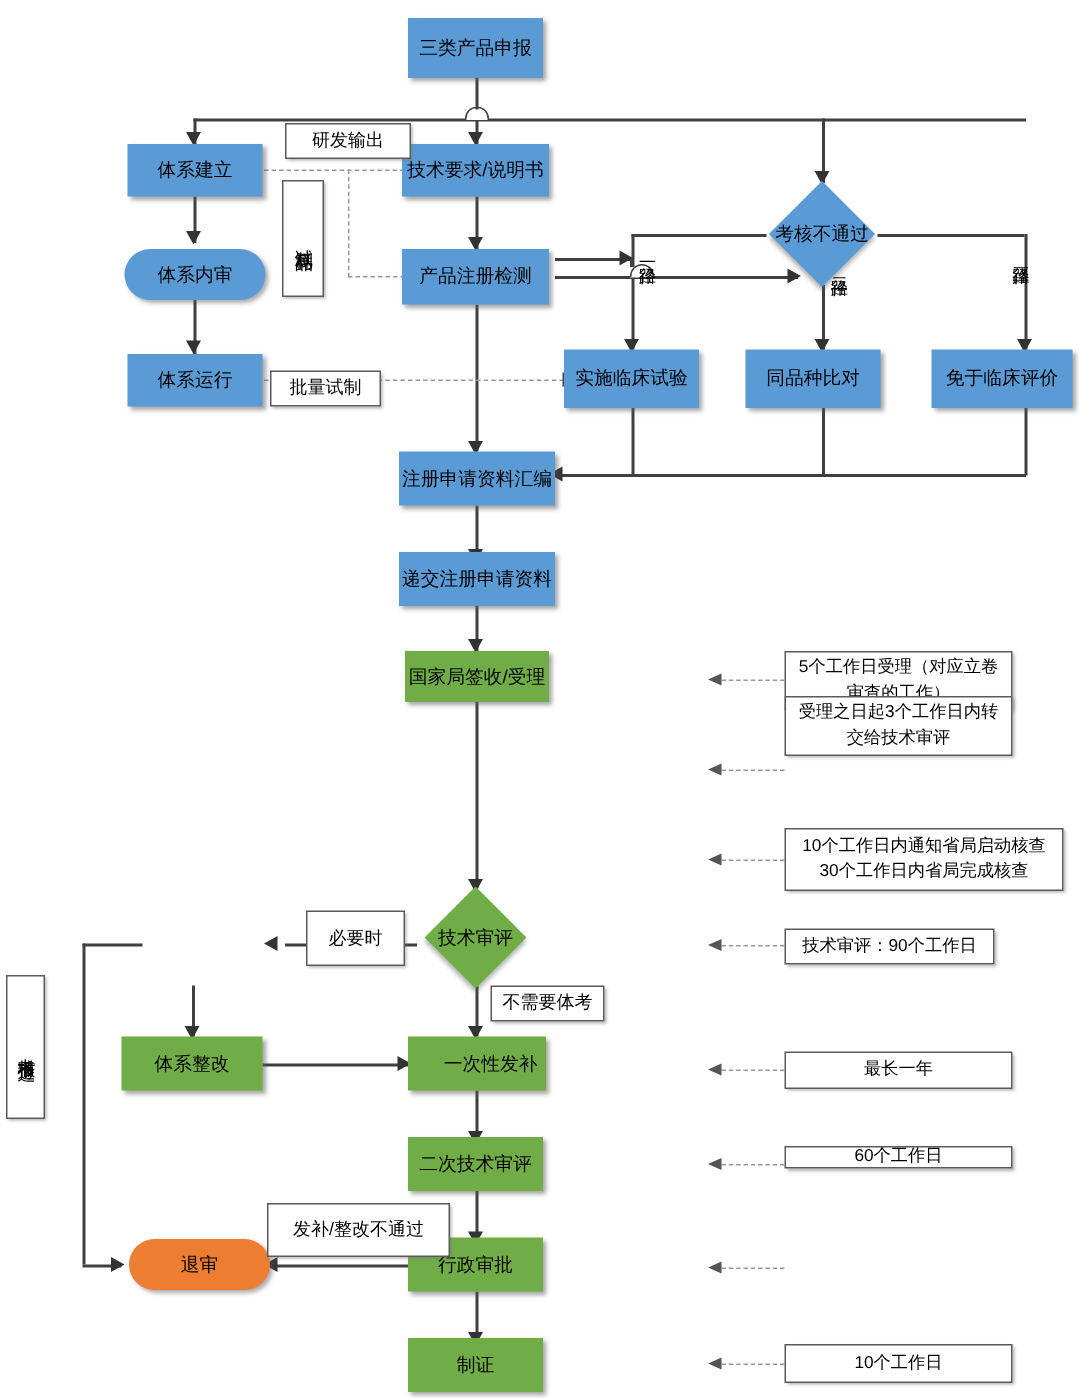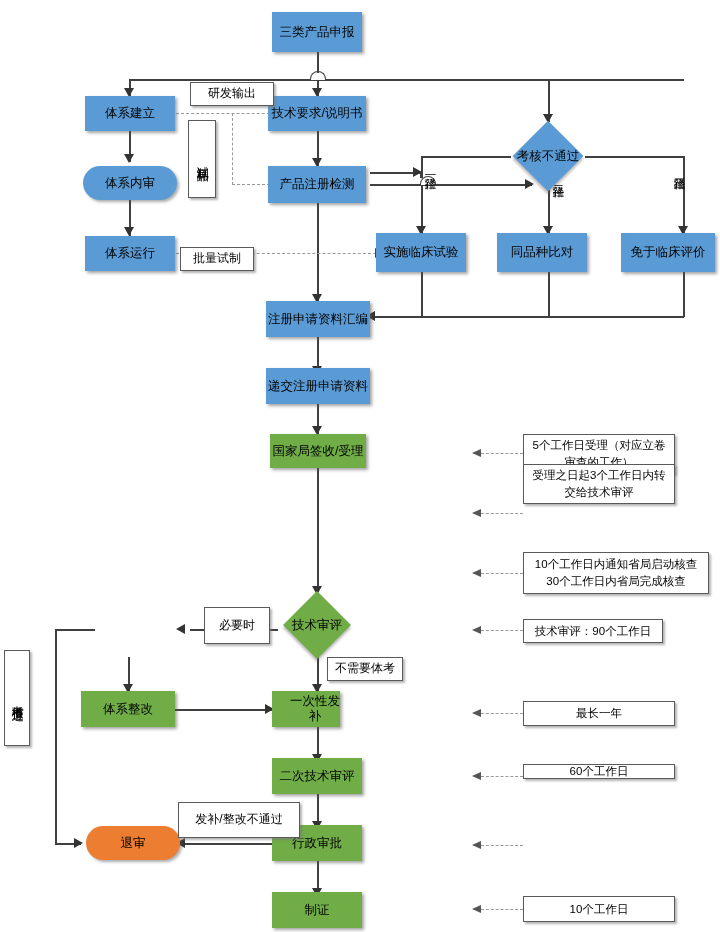--- a/index.html
+++ b/index.html
@@ -207,21 +207,21 @@
   <div class="node rect green" style="left:270px;top:434px;width:96px;height:34px;">国家局签收/受理</div>
 
   <div class="diamond-wrap" style="left:280px;top:592px;width:74px;height:66px;">
     <div class="dshape green" style="width:48px;height:48px;left:13px;top:9px;"></div>
     <div class="dlabel">技术审评</div>
   </div>
 
 
   <div class="node rect green" style="left:81px;top:691px;width:94px;height:36px;">体系整改</div>
 
-  <div class="node rect green" style="left:272px;top:691px;width:68px;height:36px;padding-left:18px;">一次性发补</div>
+  <div class="node rect green" style="left:272px;top:691px;width:92px;height:36px;padding-left:18px;">一次性发补</div>
 
   <div class="node rect green" style="left:272px;top:758px;width:90px;height:36px;">二次技术审评</div>
 
   <div class="node rect green" style="left:272px;top:825px;width:90px;height:36px;">行政审批</div>
 
   <div class="node rect green" style="left:272px;top:892px;width:90px;height:36px;">制证</div>
 
   <div class="node pill orange" style="left:86px;top:826px;width:94px;height:34px;">退审</div>
 
   <div class="labelbox" style="left:190px;top:82px;width:84px;height:24px;">研发输出</div>

